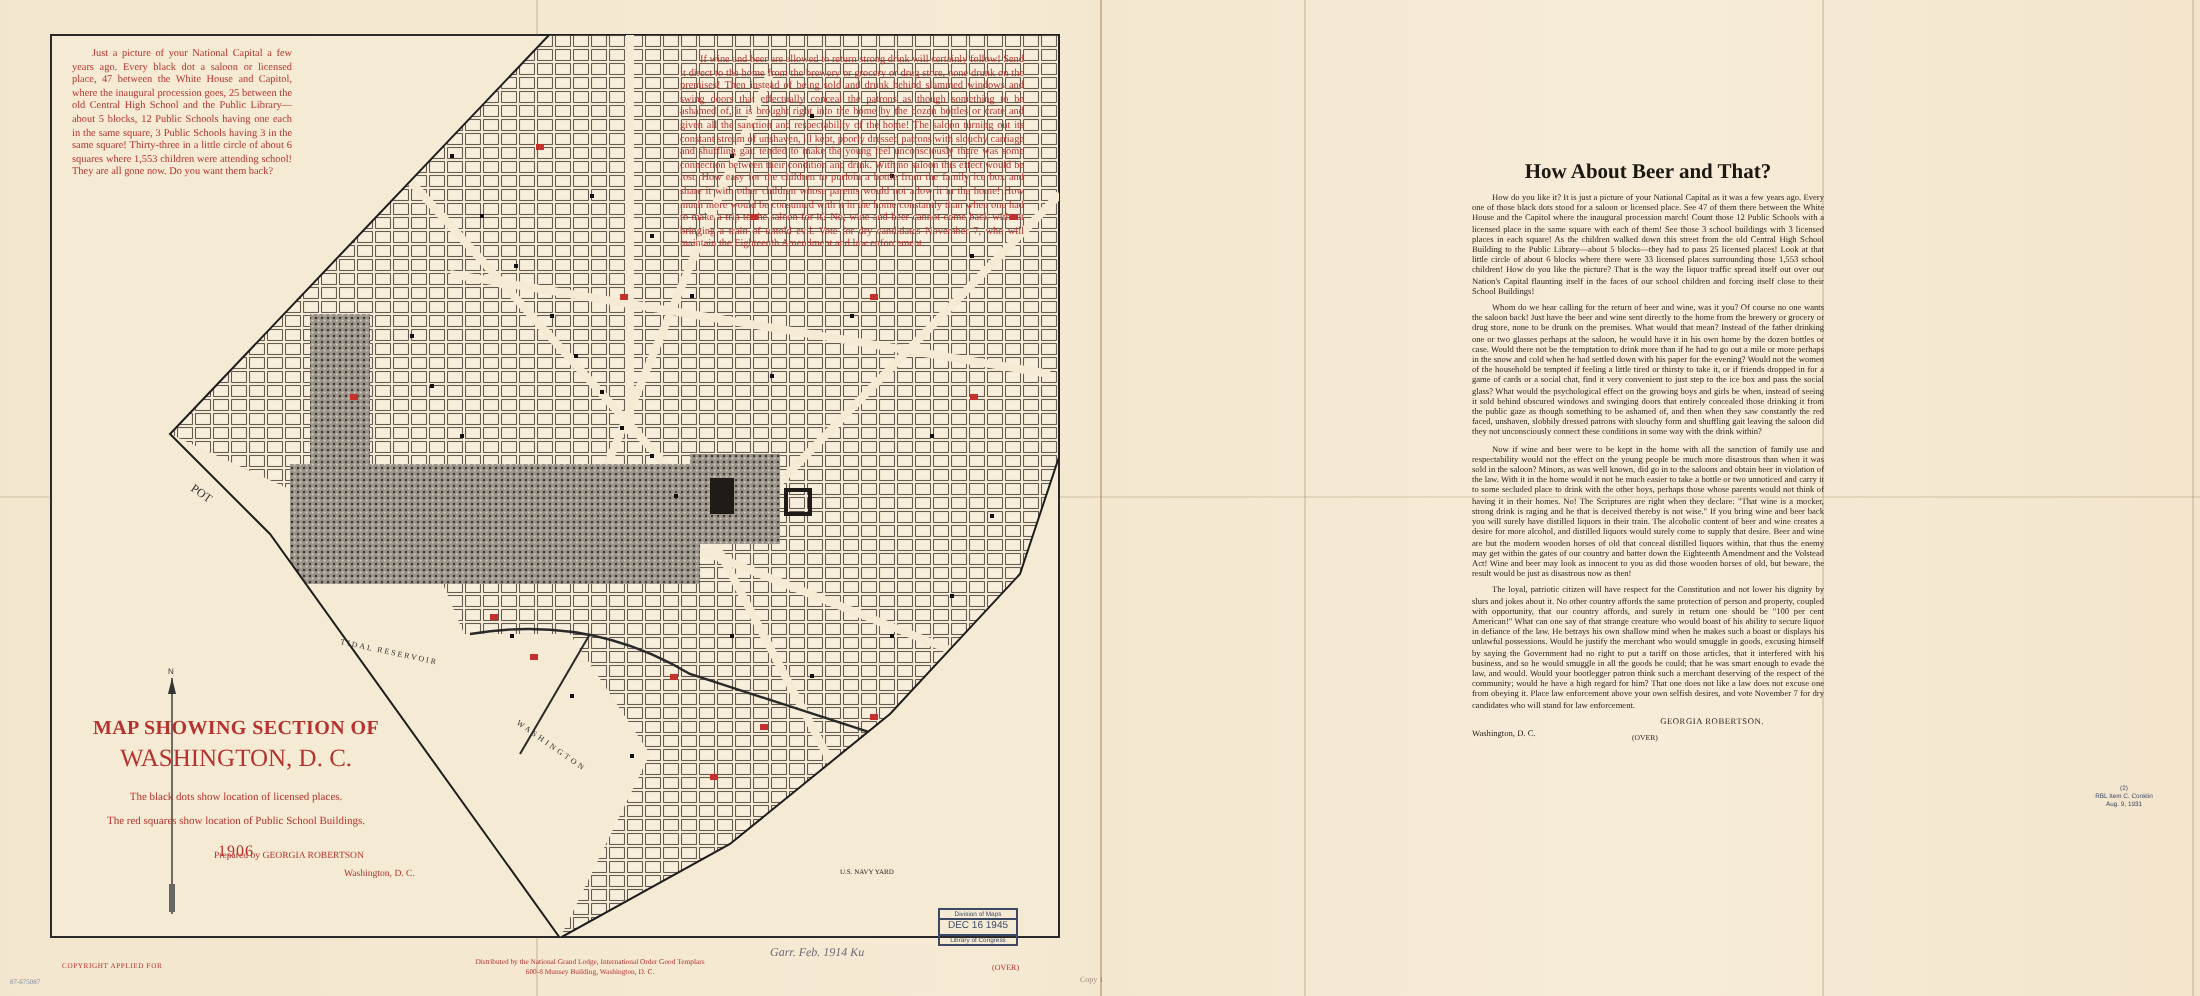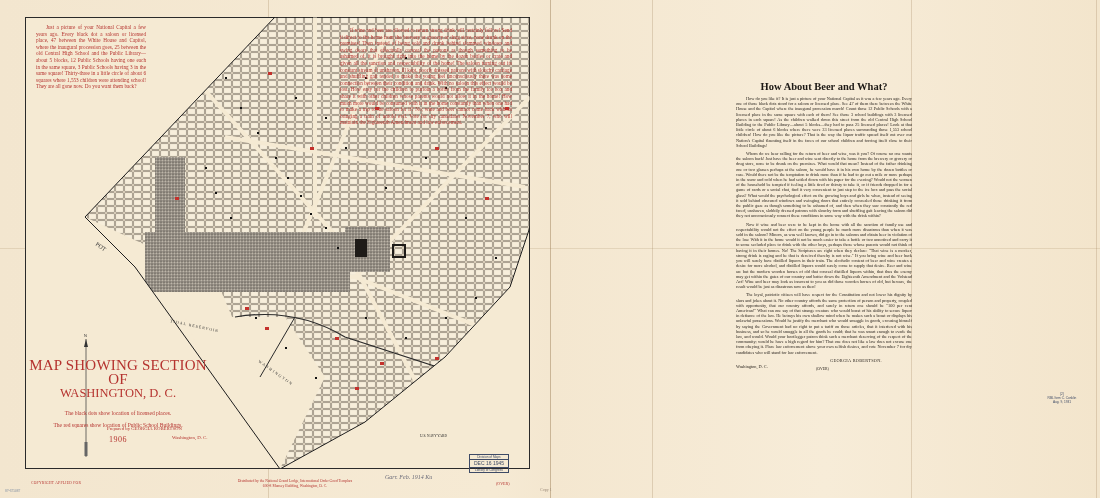--- a/index.html
+++ b/index.html
@@ -29,21 +29,21 @@
   }
   .intro-right {
     position: absolute; left: 340px; top: 27px; width: 172px;
     font-size: 5.2px; line-height: 6.6px; text-align: justify; color: #b5332f;
     text-indent: 10px;
   }
   .map-svg { position: absolute; left: 25px; top: 17px; }
   .title-block {
     position: absolute; left: 28px; top: 358px; width: 180px; text-align: center; color: #b5332f;
   }
-  .title-1 { font-size: 15px; font-weight: normal; letter-spacing: 0.2px; line-height: 14px; }
+  .title-1 { font-size: 10px; font-weight: bold; letter-spacing: 0.2px; line-height: 14px; }
   .title-2 { font-size: 12.5px; line-height: 14px; }
   .legend-1 { font-size: 5.5px; margin-top: 10px; }
   .legend-2 { font-size: 5.5px; margin-top: 6px; }
   .year { font-size: 8px; margin-top: 7px; letter-spacing: 0.5px; }
   .prepared { position: absolute; left: 107px; top: 426px; font-size: 4.8px; color: #b5332f; }
   .prepared-city { position: absolute; left: 172px; top: 435px; font-size: 4.8px; color: #b5332f; }
   .footer-copyright { position: absolute; left: 31px; top: 481px; font-size: 3.6px; color: #b5332f; letter-spacing: 0.3px; }
   .footer-dist { position: absolute; left: 195px; top: 479px; width: 200px; text-align: center; font-size: 3.7px; line-height: 4.6px; color: #b5332f; }
   .footer-over { position: absolute; left: 496px; top: 481px; font-size: 4px; color: #b5332f; }
   .call-no { position: absolute; left: 5px; top: 489px; font-size: 3.5px; color: #7a8aa0; }
@@ -219,21 +219,21 @@
 <div class="footer-copyright">COPYRIGHT APPLIED FOR</div>
 <div class="footer-dist">
   <div>Distributed by the National Grand Lodge, International Order Good Templars</div>
   <div>600-8 Munsey Building, Washington, D. C.</div>
 </div>
 <div class="footer-over">(OVER)</div>
 <div class="call-no">87-675087</div>
 <div class="copy-mark">Copy 1</div>
 
 <div class="article">
-  <h1>How About Beer and What?</h1>
+  <h1>How About Beer and That?</h1>
   <p>How do you like it? It is just a picture of your National Capital as it was a few years ago. Every one of those black dots stood for a saloon or licensed place. See 47 of them there between the White House and the Capitol where the inaugural procession march! Count those 12 Public Schools with a licensed place in the same square with each of them! See those 3 school buildings with 3 licensed places in each square! As the children walked down this street from the old Central High School Building to the Public Library—about 5 blocks—they had to pass 25 licensed places! Look at that little circle of about 6 blocks where there were 33 licensed places surrounding those 1,553 school children! How do you like the picture? That is the way the liquor traffic spread itself out over our Nation's Capital flaunting itself in the faces of our school children and forcing itself close to their School Buildings!</p>
   <p>Whom do we hear calling for the return of beer and wine, was it you? Of course no one wants the saloon back! Just have the beer and wine sent directly to the home from the brewery or grocery or drug store, none to be drunk on the premises. What would that mean? Instead of the father drinking one or two glasses perhaps at the saloon, he would have it in his own home by the dozen bottles or case. Would there not be the temptation to drink more than if he had to go out a mile or more perhaps in the snow and cold when he had settled down with his paper for the evening? Would not the women of the household be tempted if feeling a little tired or thirsty to take it, or if friends dropped in for a game of cards or a social chat, find it very convenient to just step to the ice box and pass the social glass? What would the psychological effect on the growing boys and girls be when, instead of seeing it sold behind obscured windows and swinging doors that entirely concealed those drinking it from the public gaze as though something to be ashamed of, and then when they saw constantly the red faced, unshaven, slobbily dressed patrons with slouchy form and shuffling gait leaving the saloon did they not unconsciously connect these conditions in some way with the drink within?</p>
   <p>Now if wine and beer were to be kept in the home with all the sanction of family use and respectability would not the effect on the young people be much more disastrous than when it was sold in the saloon? Minors, as was well known, did go in to the saloons and obtain beer in violation of the law. With it in the home would it not be much easier to take a bottle or two unnoticed and carry it to some secluded place to drink with the other boys, perhaps those whose parents would not think of having it in their homes. No! The Scriptures are right when they declare: "That wine is a mocker, strong drink is raging and he that is deceived thereby is not wise." If you bring wine and beer back you will surely have distilled liquors in their train. The alcoholic content of beer and wine creates a desire for more alcohol, and distilled liquors would surely come to supply that desire. Beer and wine are but the modern wooden horses of old that conceal distilled liquors within, that thus the enemy may get within the gates of our country and batter down the Eighteenth Amendment and the Volstead Act! Wine and beer may look as innocent to you as did those wooden horses of old, but beware, the result would be just as disastrous now as then!</p>
   <p>The loyal, patriotic citizen will have respect for the Constitution and not lower his dignity by slurs and jokes about it. No other country affords the same protection of person and property, coupled with opportunity, that our country affords, and surely in return one should be "100 per cent American!" What can one say of that strange creature who would boast of his ability to secure liquor in defiance of the law. He betrays his own shallow mind when he makes such a boast or displays his unlawful possessions. Would he justify the merchant who would smuggle in goods, excusing himself by saying the Government had no right to put a tariff on those articles, that it interfered with his business, and so he would smuggle in all the goods he could; that he was smart enough to evade the law, and would. Would your bootlegger patron think such a merchant deserving of the respect of the community; would he have a high regard for him? That one does not like a law does not excuse one from obeying it. Place law enforcement above your own selfish desires, and vote November 7 for dry candidates who will stand for law enforcement.</p>
   <div class="sig-row">
     <span class="sig-name">GEORGIA ROBERTSON.</span>
     <span class="sig-city">Washington, D. C.</span>
     <span class="sig-over">(OVER)</span>
   </div>
 </div>

